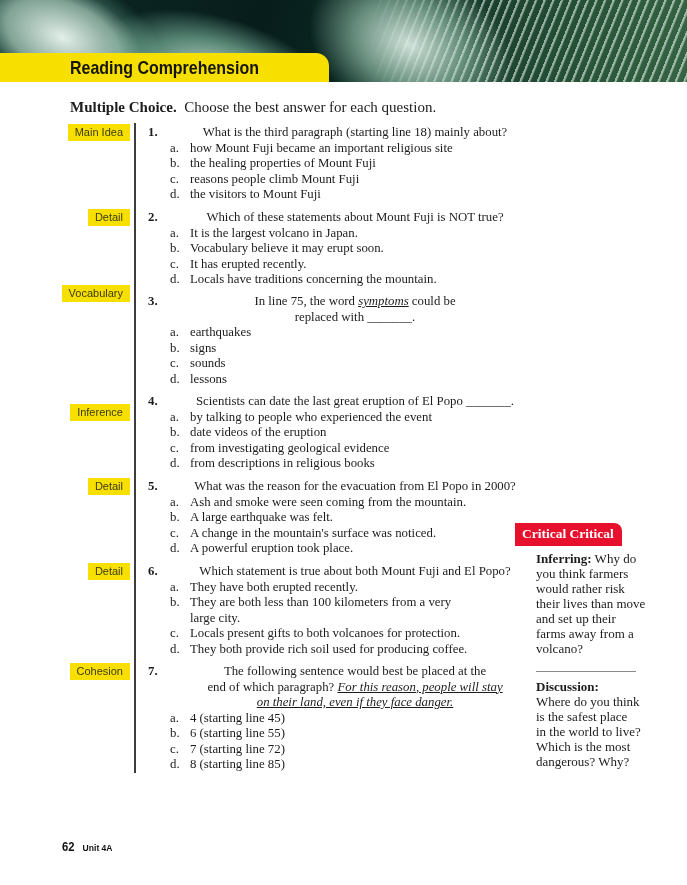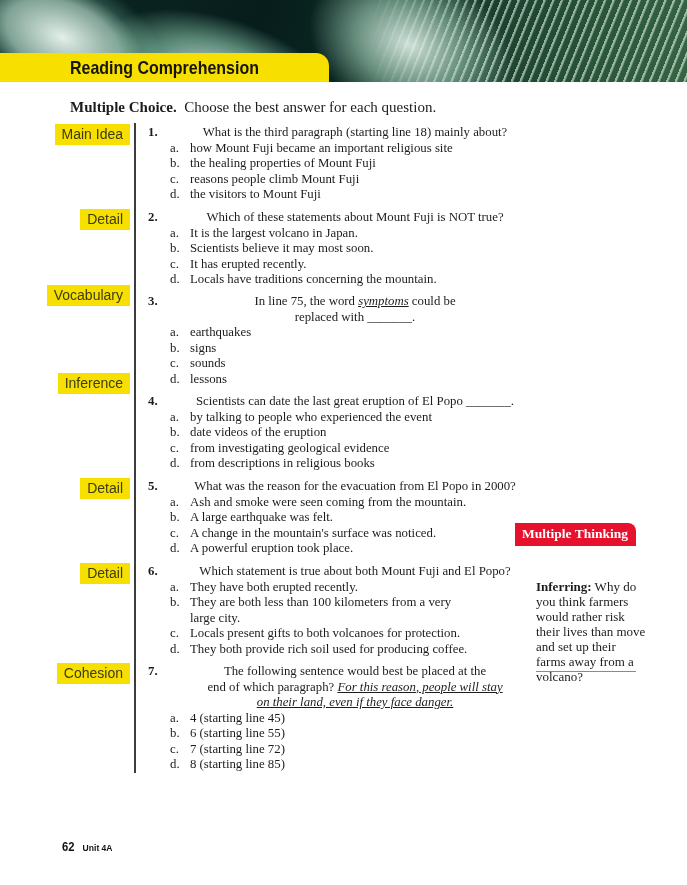--- a/index.html
+++ b/index.html
@@ -28,40 +28,40 @@
       font-family:"Liberation Sans",sans-serif;font-weight:bold;font-size:19px;color:#151505;
       transform:scaleX(.84);transform-origin:left center;white-space:nowrap;}
 
   
   .instruction{position:absolute;left:70px;top:99px;font-size:15px;white-space:pre;text-align:center;}
   .instruction b{font-weight:bold;}
 
   
   .vrule{position:absolute;left:134px;top:123px;width:2px;height:650px;background:#3d3d3d;}
   .skill{position:absolute;right:557px;background:var(--yellow,#f7df00);
-     font-family:"Liberation Sans",sans-serif;font-size:14px;color:#3c3c12;
+     font-family:"Liberation Sans",sans-serif;font-size:11px;color:#3c3c12;
      padding:2px 7px 3px 7px;white-space:nowrap;}
-  .l0{top:124px}.l1{top:209px}.l2{top:285px}.l3{top:373px}.l4{top:478px}.l5{top:563px}.l6{top:663px}
+  .l0{top:124px}.l1{top:209px}.l2{top:285px}.l3{top:404px}.l4{top:478px}.l5{top:563px}.l6{top:663px}
 
   .q{position:absolute;left:148px;width:392px;font-size:12.8px;line-height:15.5px;}
   .q0{top:125px}.q1{top:210px}.q2{top:294px}.q3{top:394px}.q4{top:479px}.q5{top:564px}.q6{top:664px}
   .qrow{display:flex;}
   .qnum{width:22px;font-weight:bold;flex:0 0 22px;}
   .stem{flex:1;white-space:pre-wrap;text-align:center;}
   .it{font-style:italic;text-decoration:underline;}
   .opts{margin-left:22px;}
   .opt{display:flex;}
   .letter{width:20px;flex:0 0 20px;}
   .otext{flex:1;white-space:pre-wrap;}
 
   
   .ct-banner{position:absolute;left:515px;top:523px;background:var(--red,#e8112d);
      color:#ffffff;font-weight:bold;font-size:13.5px;padding:3px 8px 4px 7px;
      border-top-right-radius:8px;white-space:nowrap;}
-  .side{position:absolute;left:536px;width:150px;font-size:13px;line-height:15px;white-space:pre-wrap;margin-top:28px;}
+  .side{position:absolute;left:536px;width:150px;font-size:13px;line-height:15px;white-space:pre-wrap;}
   .side b{font-weight:bold;}
   .inferring{top:551px;}
   .divider{position:absolute;left:536px;top:671px;width:100px;height:1px;background:#8a8a8a;}
   .discussion{top:679px;}
 
   
   .footer{position:absolute;left:62px;top:840px;display:flex;align-items:baseline;gap:9px;
      font-family:"Liberation Sans",sans-serif;font-weight:bold;color:#111;
      transform:scaleX(.9);transform-origin:left center;}
   .pageno{font-size:12.5px;}
@@ -125,21 +125,21 @@
       <span class="qnum">2.</span>
       <span class="stem"><span>Which of these statements about Mount Fuji is NOT true?</span></span>
     </div>
     <div class="opts">
       <div class="opt">
           <span class="letter">a.</span>
           <span class="otext">It is the largest volcano in Japan.</span>
         </div>
       <div class="opt">
           <span class="letter">b.</span>
-          <span class="otext">Scientists believe it may most soon.</span>
+          <span class="otext">Vocabulary believe it may erupt soon.</span>
         </div>
       <div class="opt">
           <span class="letter">c.</span>
           <span class="otext">It has erupted recently.</span>
         </div>
       <div class="opt">
           <span class="letter">d.</span>
           <span class="otext">Locals have traditions concerning the mountain.</span>
         </div>
     </div>
@@ -267,28 +267,34 @@
           <span class="letter">c.</span>
           <span class="otext">7 (starting line 72)</span>
         </div>
       <div class="opt">
           <span class="letter">d.</span>
           <span class="otext">8 (starting line 85)</span>
         </div>
     </div>
   </div>
 
-  <div class="ct-banner"><span>Multiple Thinking</span></div>
+  <div class="ct-banner"><span>Critical Critical</span></div>
   <div class="side inferring"><b>Inferring:</b><span> Why do
 you think farmers
 would rather risk
 their lives than move
 and set up their
 farms away from a
 volcano?</span></div>
   <div class="divider"></div>
+  <div class="side discussion"><b>Discussion:</b><span>
+Where do you think
+is the safest place
+in the world to live?
+Which is the most
+dangerous? Why?</span></div>
 
   <div class="footer">
     <span class="pageno">62</span>
     <span class="unit">Unit 4A</span>
   </div>
 
 </div>
 
 </body></html>

